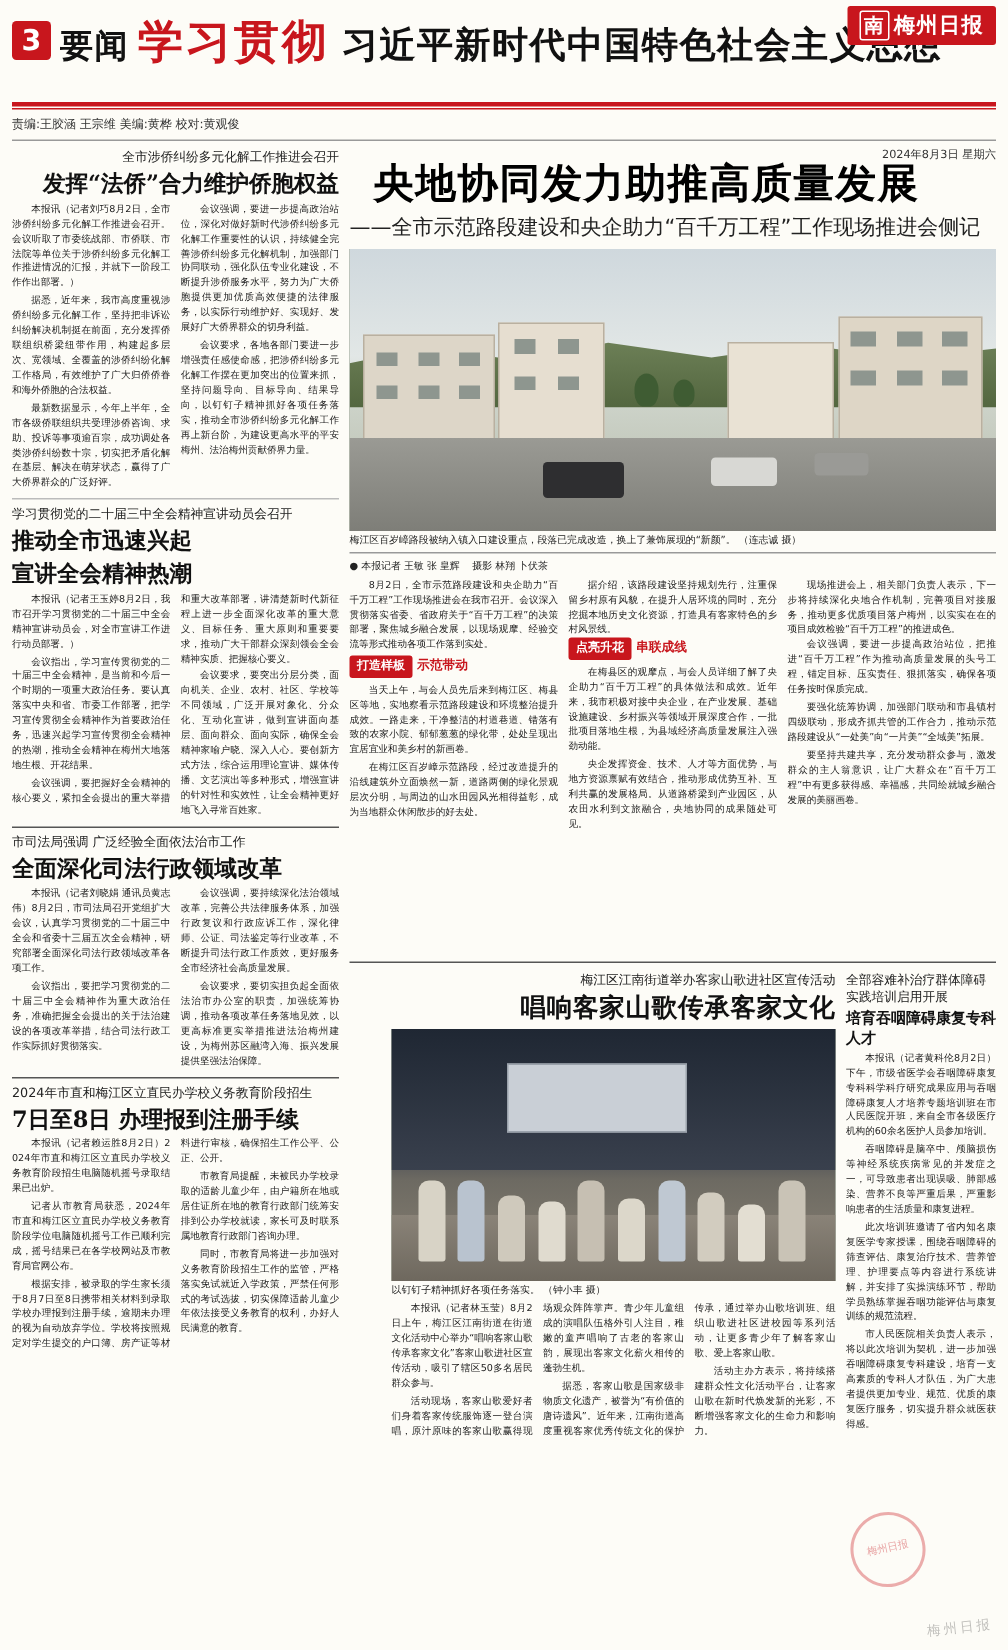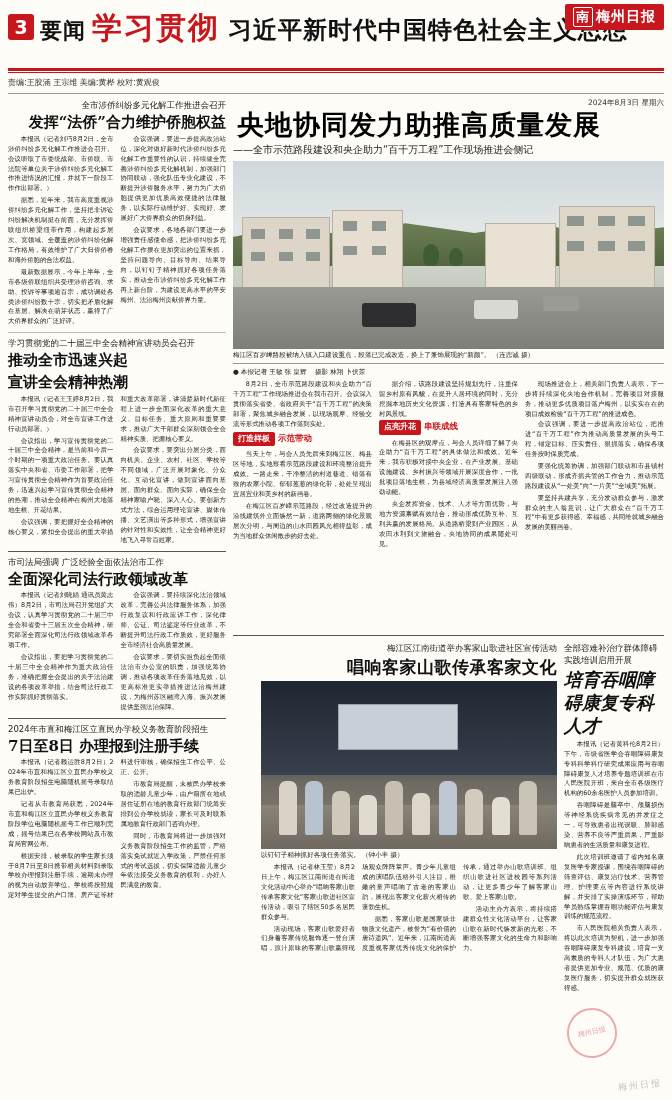--- a/index.html
+++ b/index.html
@@ -52,22 +52,22 @@
   
   .content{display:flex;gap:7px;}
   .col-left{width:218px;flex:0 0 218px;}
   .col-right{flex:1;}
 
   .kicker{font-size:8.5px;color:#222;margin:2px 0 2px 0;line-height:1.3;}
   .hl-1{font-size:17px;font-weight:bold;line-height:1.25;letter-spacing:0.5px;margin:1px 0 3px 0;
         font-family:"DejaVu Serif","Liberation Serif",serif;}
   .hl-2{font-size:15px;font-weight:bold;line-height:1.25;margin:1px 0 3px 0;
         font-family:"DejaVu Serif","Liberation Serif",serif;}
-  .hl-3{font-size:18px;font-weight:bold;line-height:1.3;margin:2px 0;
-        font-family:"DejaVu Serif","Liberation Serif",serif;font-style:italic;}
+  .hl-3{font-size:10px;font-weight:bold;line-height:1.3;margin:2px 0;
+        font-family:"DejaVu Serif","Liberation Serif",serif;}
 
   .txt{font-size:6.4px;line-height:1.55;text-align:justify;color:#1a1a1a;
        text-justify:inter-character;word-break:break-all;}
   .txt p{margin:0 0 2px 0;text-indent:2em;}
 
   .twocol{column-count:2;column-gap:7px;column-rule:0;}
   .threecol{column-count:3;column-gap:7px;}
 
   .sep{height:1px;background:#bbb;margin:5px 0;}
   .sep-dark{height:1px;background:#555;margin:5px 0;}
@@ -75,23 +75,23 @@
   
   .redbar{
     background:#c8161d;color:#fff;font-size:12px;font-weight:bold;
     padding:3px 6px;border-radius:2px;margin:4px 0 4px 0;letter-spacing:0.5px;
     font-family:"DejaVu Serif","Liberation Serif",serif;
   }
 
   
   .feature-hl{
     font-size:27px;font-weight:bold;letter-spacing:1px;line-height:1.15;
-    font-family:Liberation Sans, sans-serif;margin:2px 0 2px 4px;color:#000;
-  }
-  .feature-sub{font-size:10px;color:#222;margin:0 0 5px 0;line-height:1.3;}
+    font-family:Liberation Mono, monospace;margin:2px 0 2px 16px;color:#000;
+  }
+  .feature-sub{font-size:14px;color:#222;margin:0 0 5px 0;line-height:1.3;}
   .date-right{font-size:7.5px;color:#333;text-align:right;margin-bottom:2px;}
 
   .photo{
     width:100%;background:#6f7d6a;position:relative;overflow:hidden;border:0;
   }
   .cap{font-size:6.6px;color:#222;margin:2px 0 3px 0;line-height:1.4;}
 
   
   .ph-sky{position:absolute;inset:0;background:linear-gradient(#cfd8dd 0%,#e2e7e6 38%,#cdd3c9 55%,#b4b9a9 100%);}
   .ph-hills{position:absolute;left:0;right:0;top:30%;height:26%;

